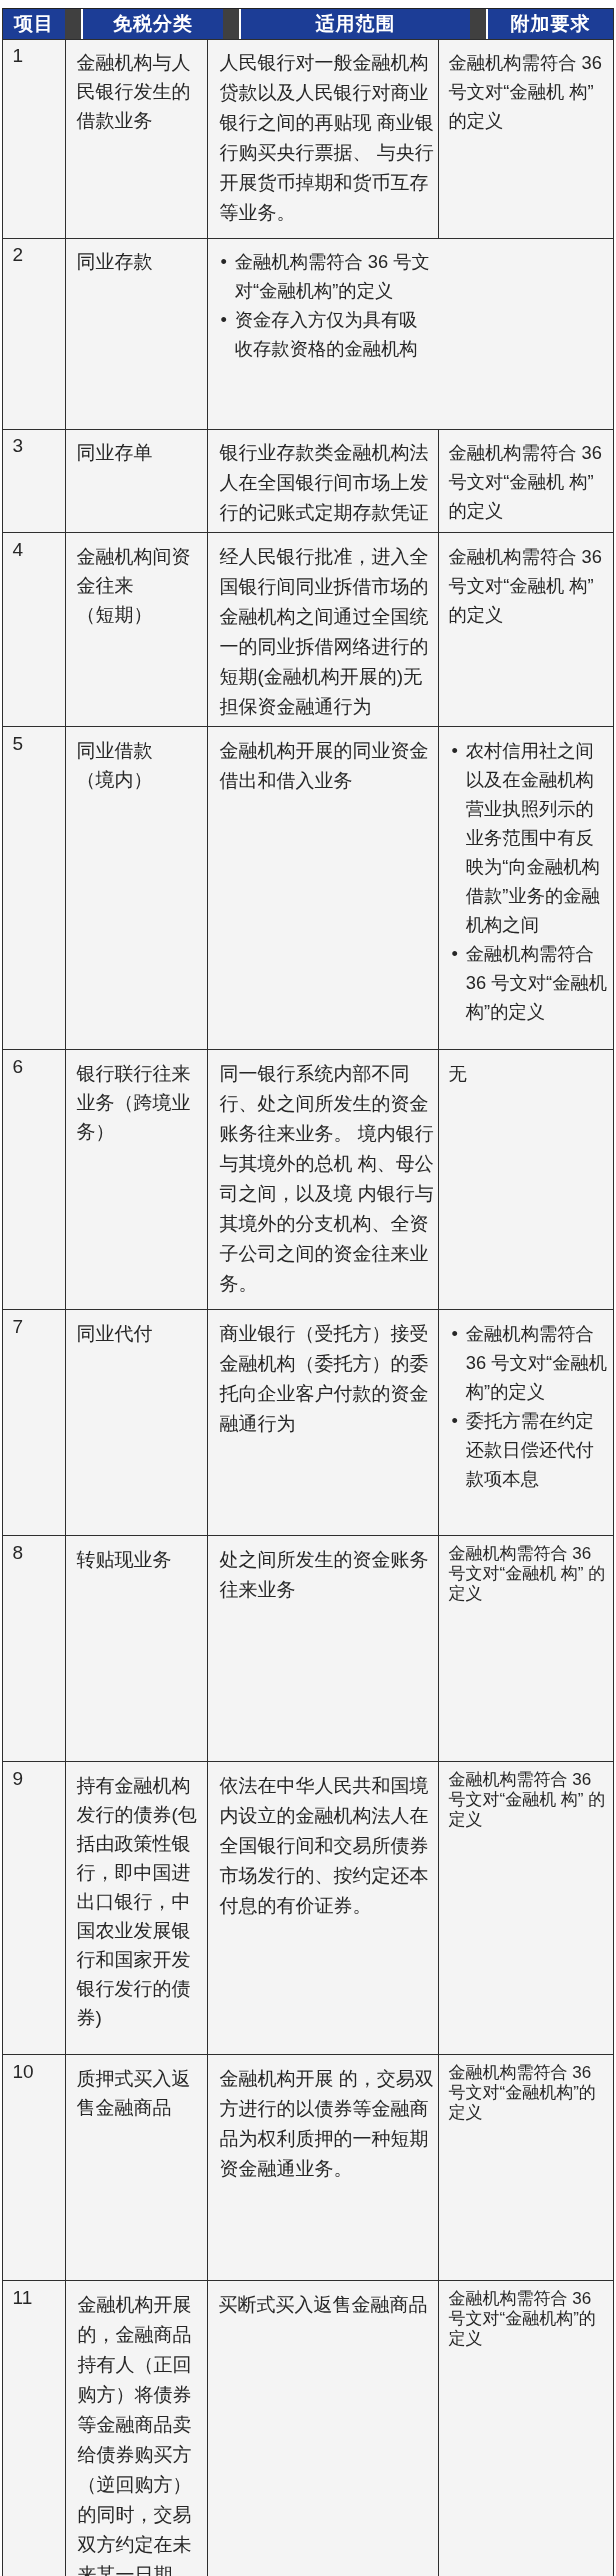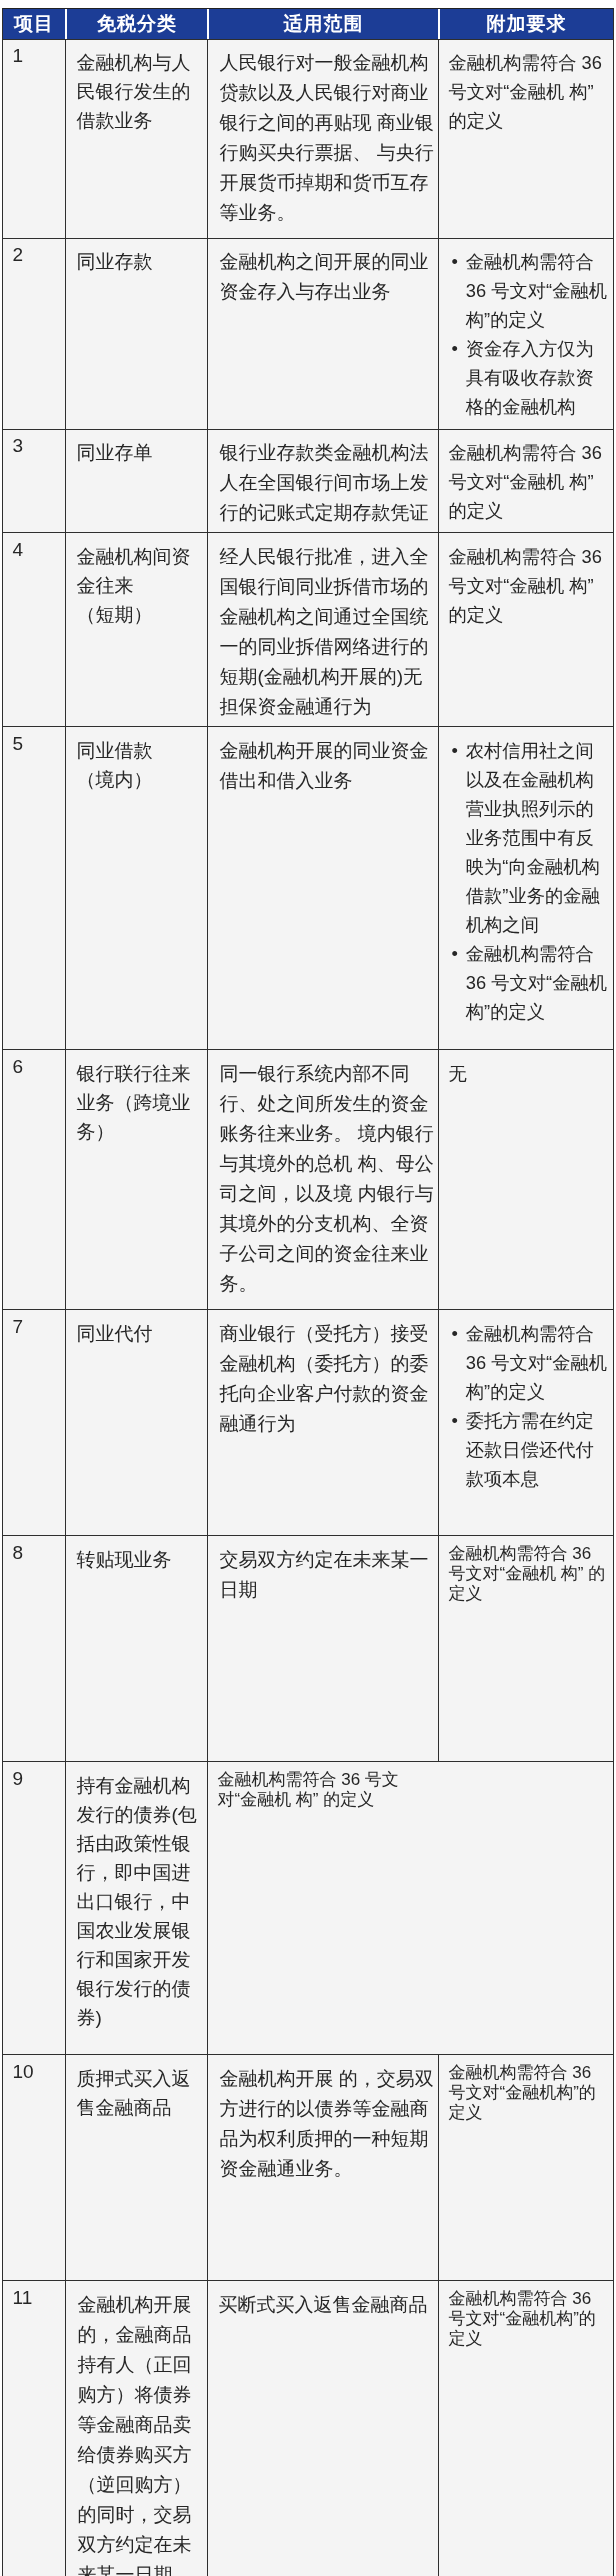--- a/index.html
+++ b/index.html
@@ -16,20 +16,21 @@
     border:1.9px solid var(--grid,#2e2e2e);
     border-top:none;
     box-sizing:border-box;
   }
   
   .thead{
     display:grid;
     grid-template-columns:62px 142px 231px 1fr;
     border-top:1px solid #222;
     background:#404040;
+    gap:16px;
   }
   .hcell{
     background:var(--header-bg,#1c3d96);
     color:var(--header-text,#ffffff);
     font-weight:bold;
     font-size:19px;
     height:30px;
     display:flex;align-items:center;justify-content:center;
     letter-spacing:1px;
   }
@@ -97,21 +98,20 @@
     <div class="cell c2">金融机构与人民银行发生的借款业务</div>
     <div class="cell c3">人民银行对一般金融机构贷款以及人民银行对商业银行之间的再贴现 商业银行购买央行票据、 与央行开展货币掉期和货币互存等业务。</div>
     <div class="cell c4">
             <div class="req">金融机构需符合 36 号文对“金融机 构” 的定义</div>
           </div>
   </div>
 
   <div class="row" style="min-height: 191px;">
     <div class="cell c1">2</div>
     <div class="cell c2">同业存款</div>
-    <div class="cell c3">金融机构之间开展的同业资金存入与存出业务</div>
     <div class="cell c4">
             <div class="req bullet">金融机构需符合 36 号文对“金融机构”的定义</div>
             <div class="req bullet">资金存入方仅为具有吸收存款资格的金融机构</div>
           </div>
   </div>
 
   <div class="row" style="min-height: 103px;">
     <div class="cell c1">3</div>
     <div class="cell c2">同业存单</div>
     <div class="cell c3">银行业存款类金融机构法人在全国银行间市场上发行的记账式定期存款凭证</div>
@@ -156,29 +156,30 @@
     <div class="cell c3">商业银行（受托方）接受金融机构（委托方）的委托向企业客户付款的资金融通行为</div>
     <div class="cell c4">
             <div class="req bullet">金融机构需符合 36 号文对“金融机构”的定义</div>
             <div class="req bullet">委托方需在约定还款日偿还代付款项本息</div>
           </div>
   </div>
 
   <div class="row" style="min-height: 226px;">
     <div class="cell c1">8</div>
     <div class="cell c2">转贴现业务</div>
-    <div class="cell c3">交易双方约定在未来某一日期</div>
+    <div class="cell c3">处之间所发生的资金账务往来业务</div>
     <div class="cell c4 tight">
             <div class="req">金融机构需符合 36 号文对“金融机 构” 的定义</div>
           </div>
   </div>
 
   <div class="row" style="min-height: 293px;">
     <div class="cell c1">9</div>
     <div class="cell c2">持有金融机构发行的债券(包括由政策性银行，即中国进出口银行，中国农业发展银行和国家开发银行发行的债券)</div>
+    <div class="cell c3">依法在中华人民共和国境内设立的金融机构法人在全国银行间和交易所债券市场发行的、按约定还本付息的有价证券。</div>
     <div class="cell c4 tight">
             <div class="req">金融机构需符合 36 号文对“金融机 构” 的定义</div>
           </div>
   </div>
 
   <div class="row" style="min-height: 226px;">
     <div class="cell c1">10</div>
     <div class="cell c2">质押式买入返售金融商品</div>
     <div class="cell c3">金融机构开展 的，交易双方进行的以债券等金融商品为权利质押的一种短期资金融通业务。</div>
     <div class="cell c4 tight">

